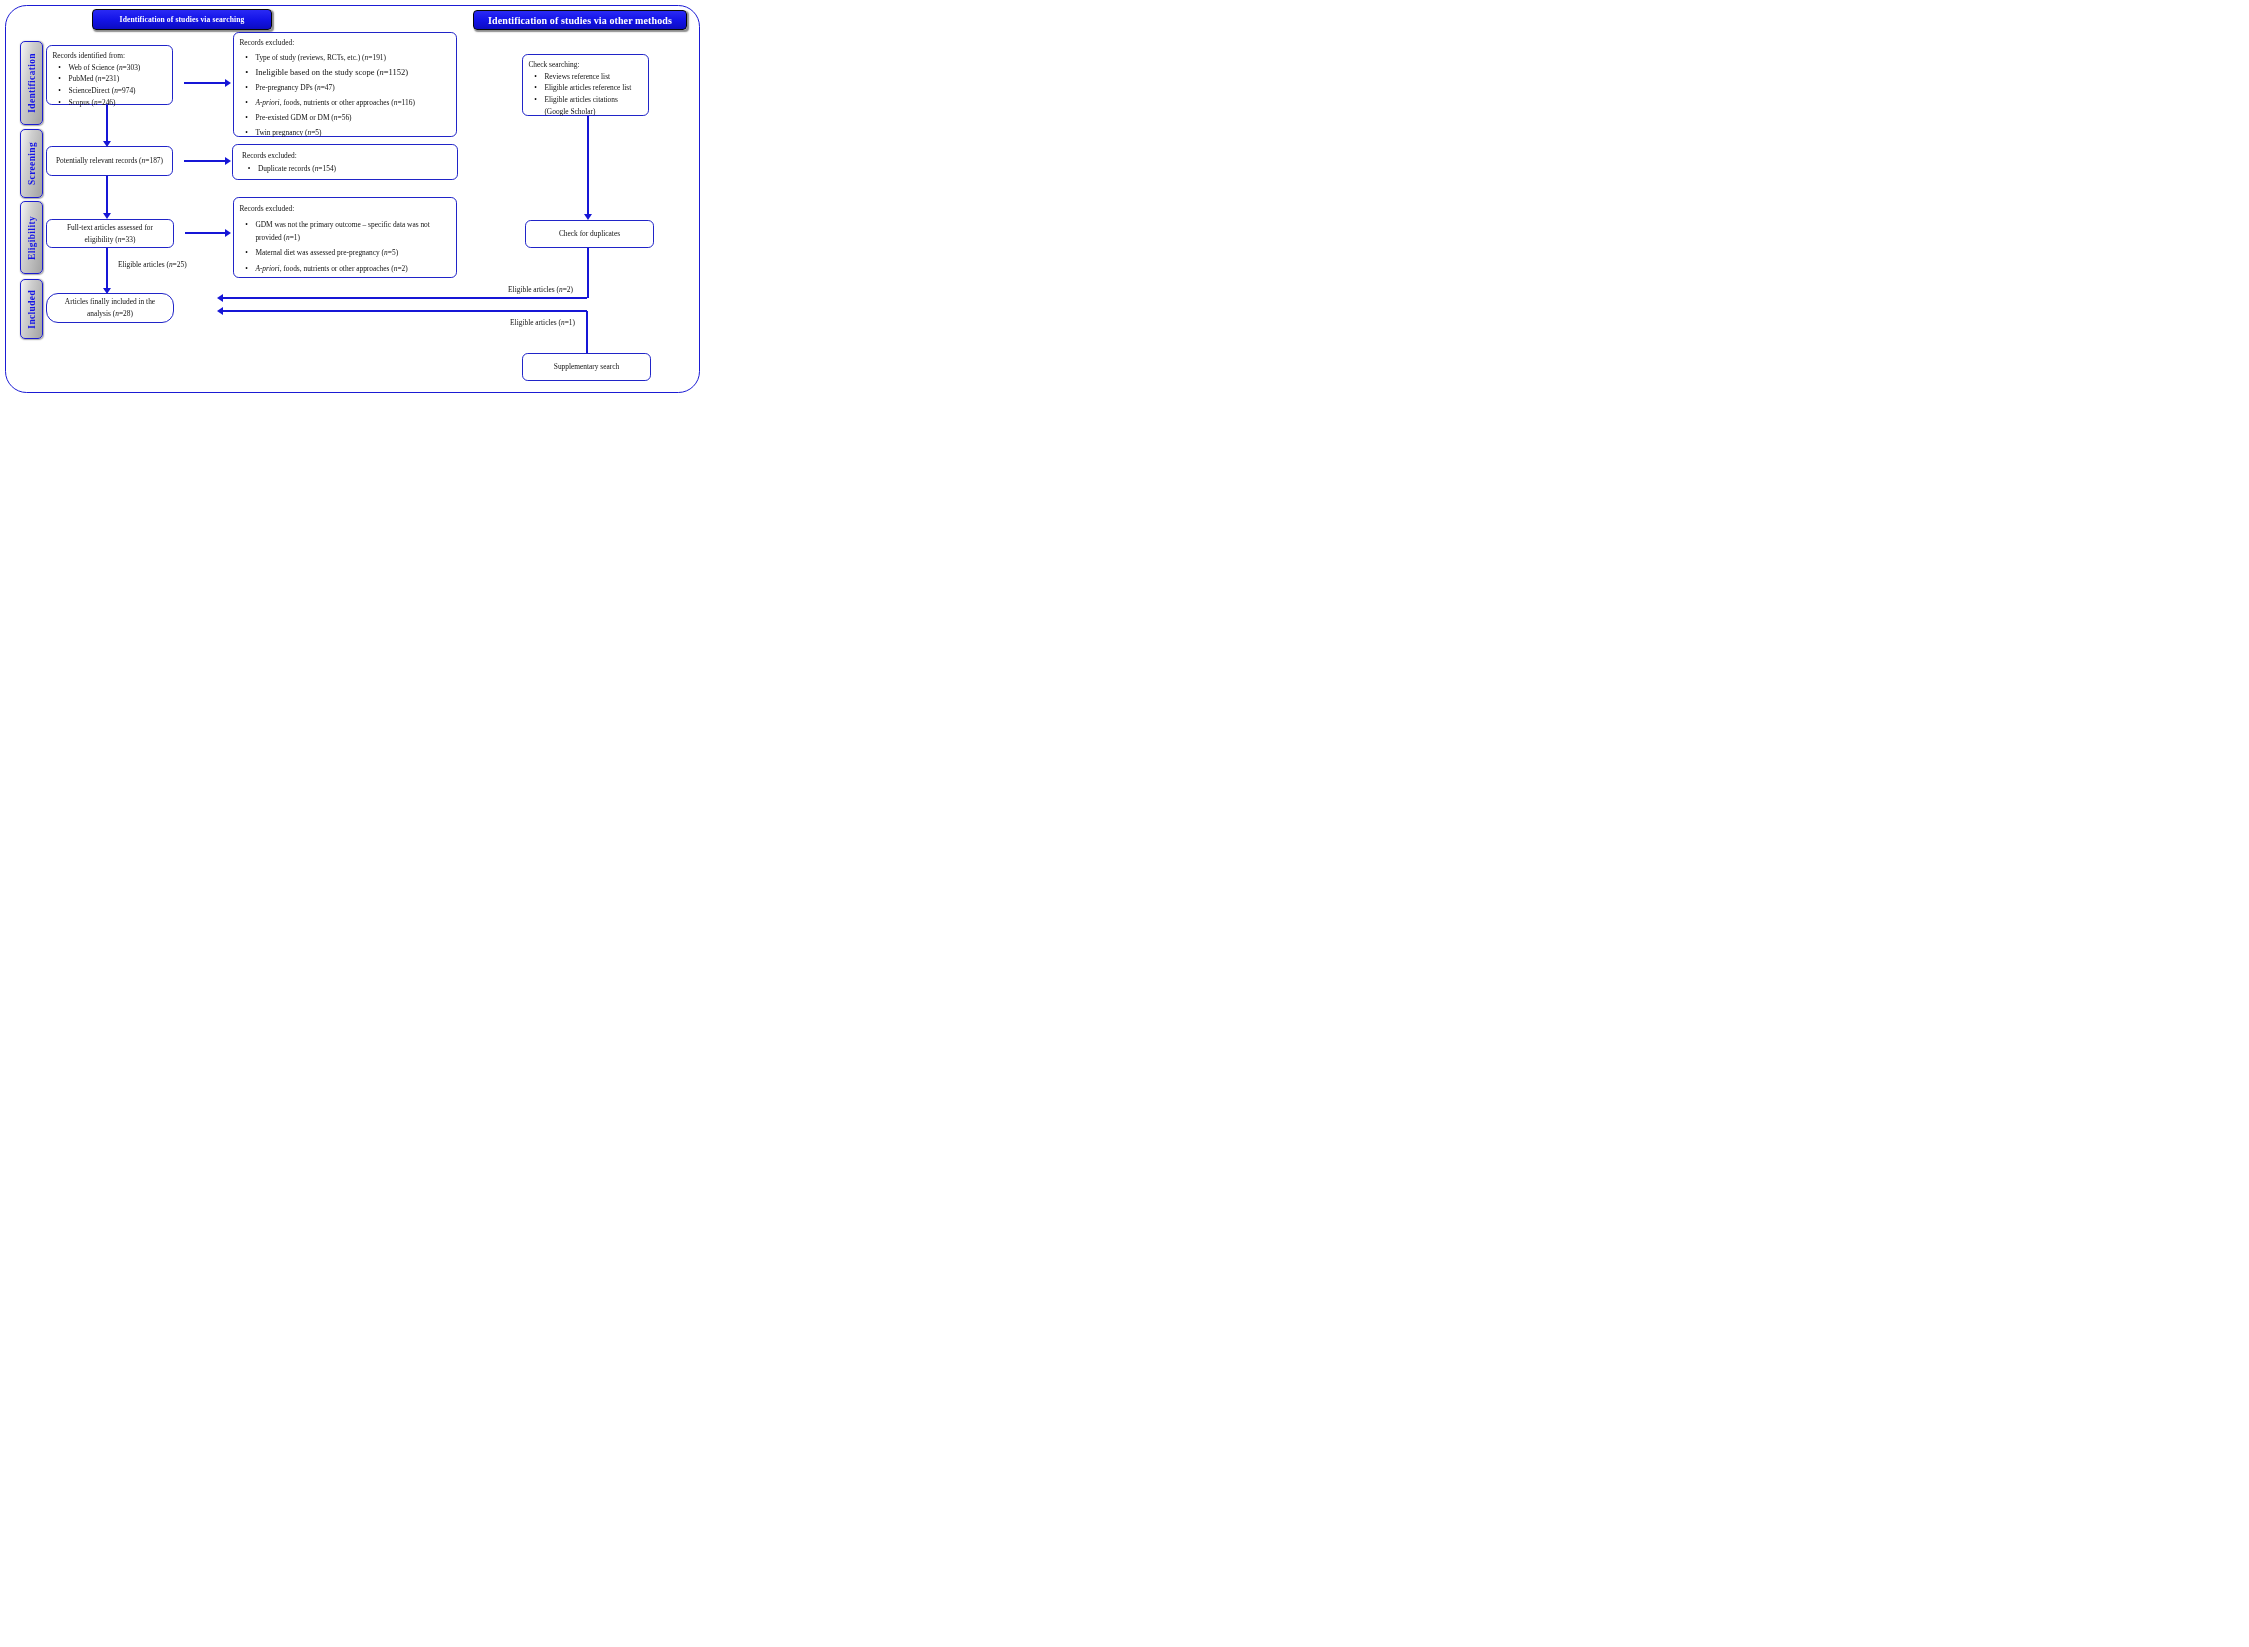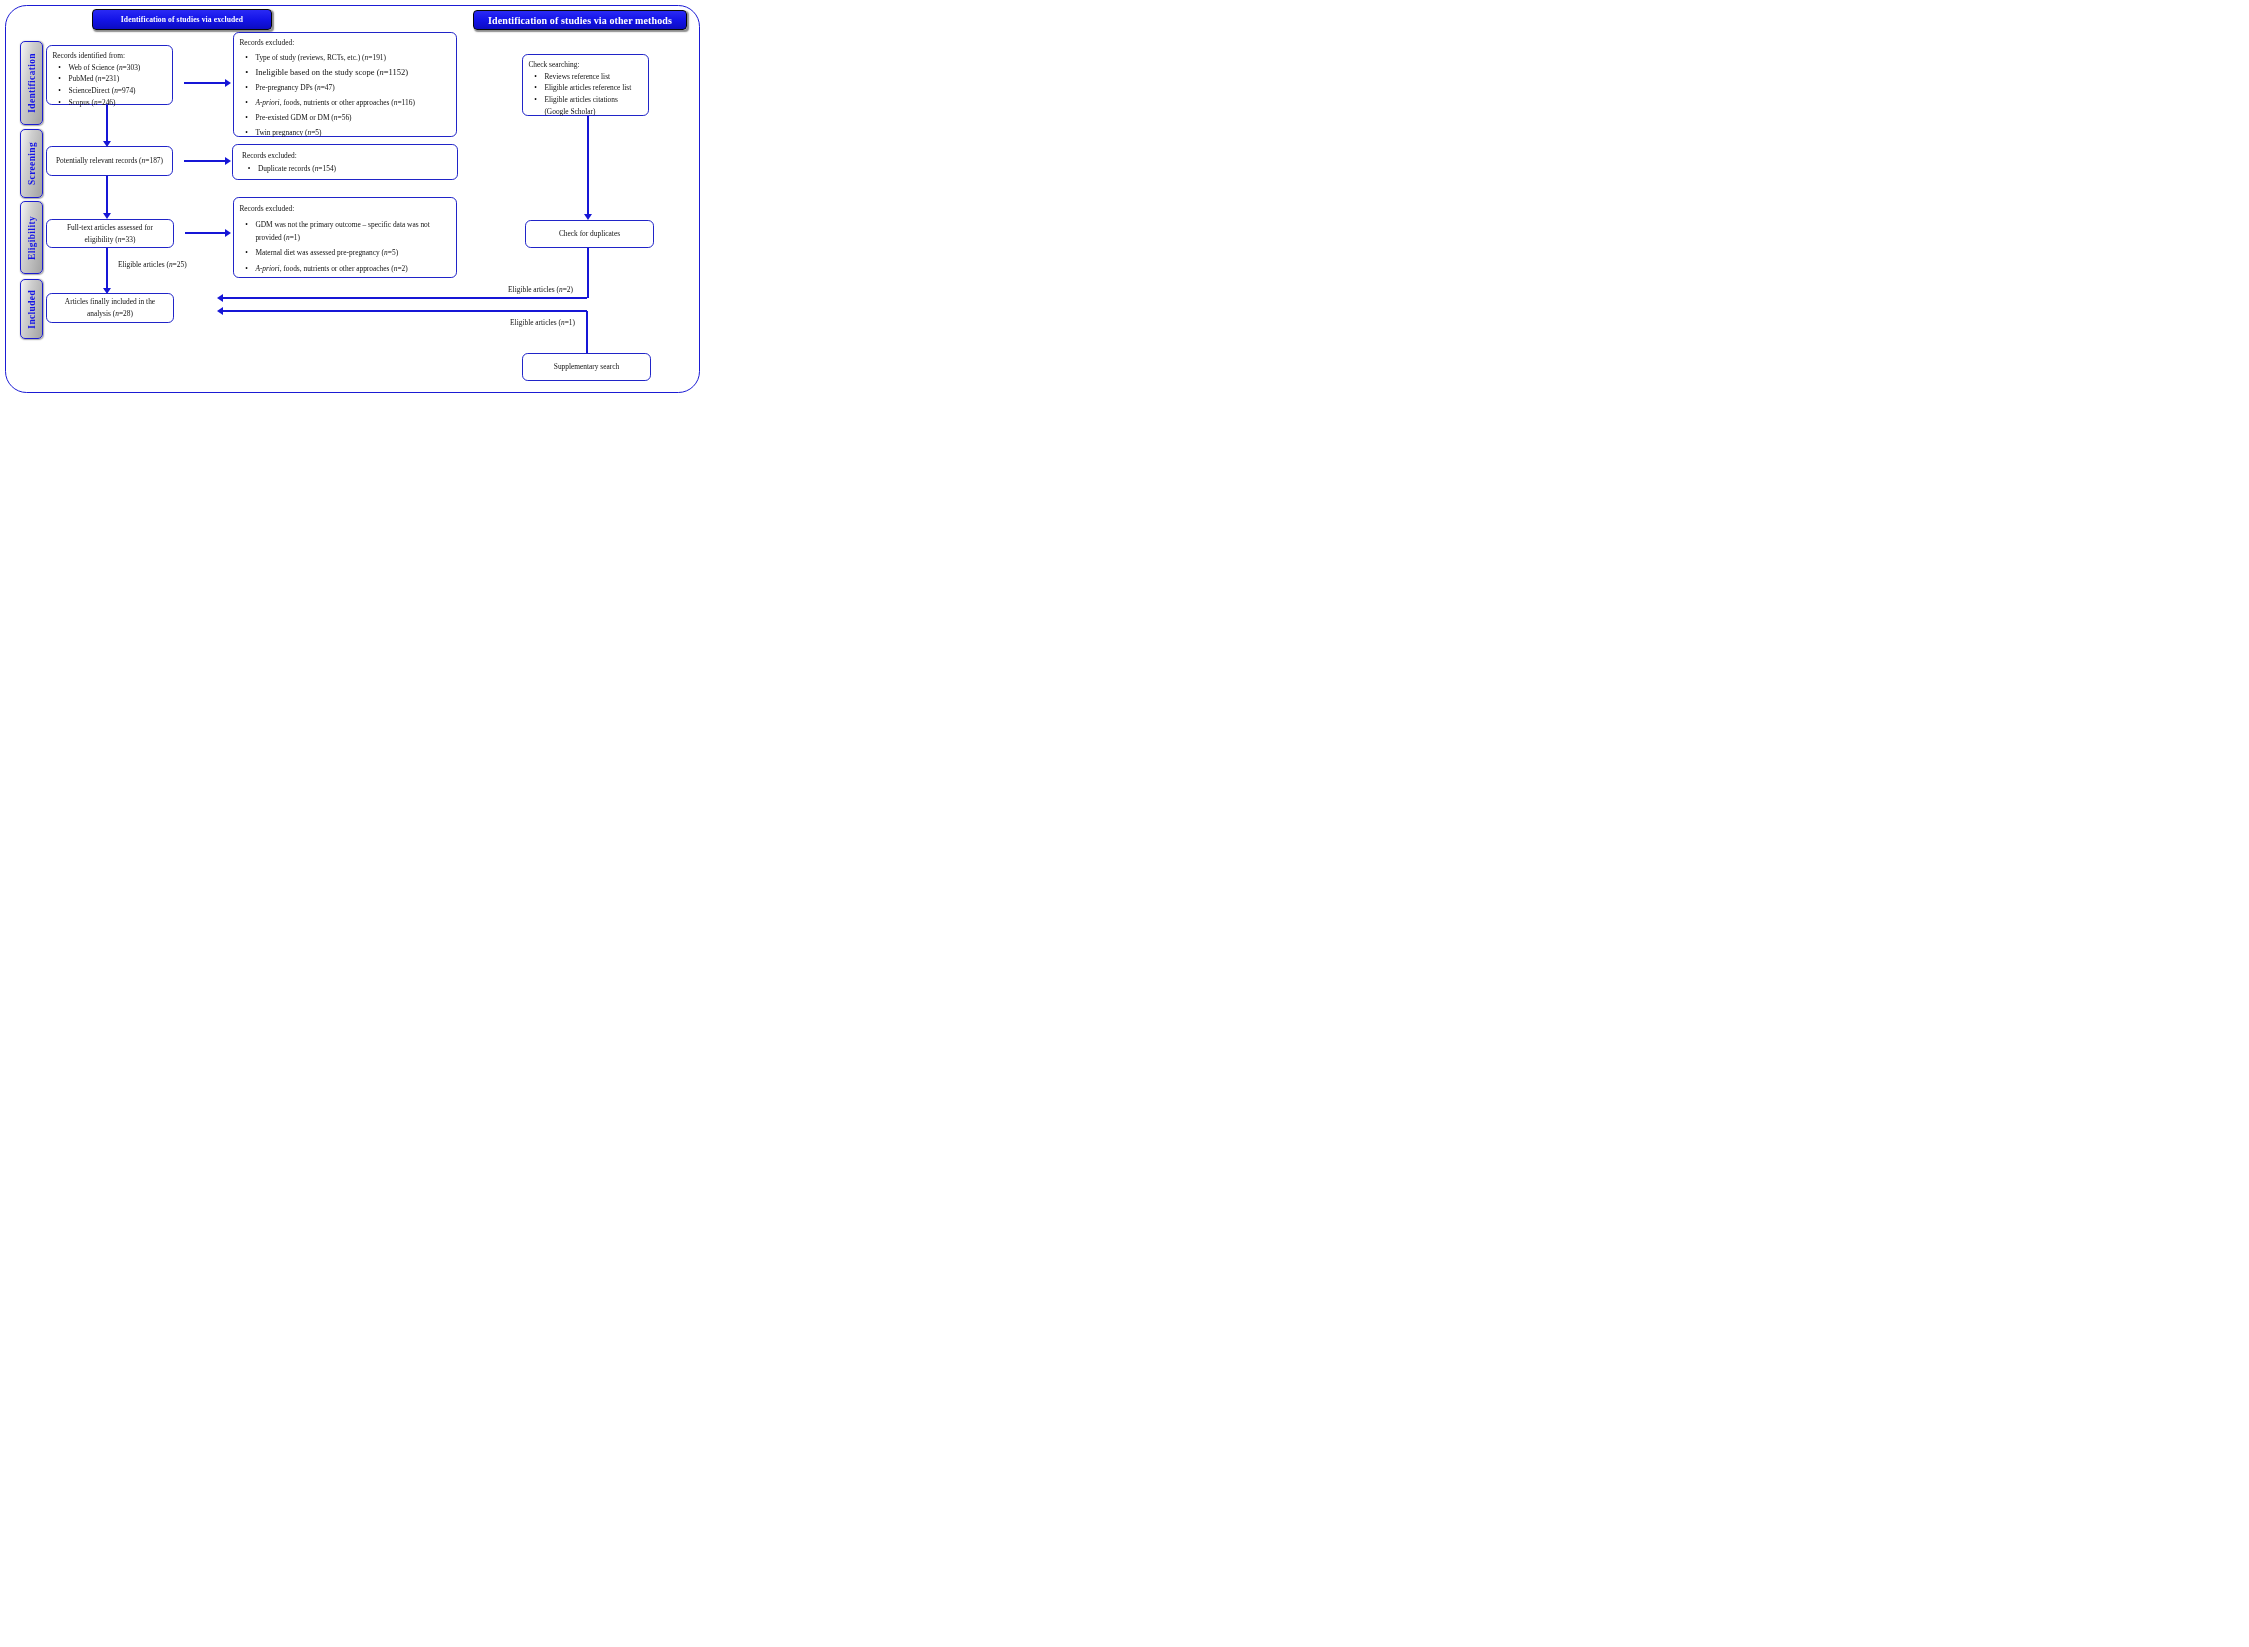--- a/index.html
+++ b/index.html
@@ -68,21 +68,21 @@
   i{font-style:italic;}
 </style>
 </head>
 <body>
 
 <div class="canvas">
 
   <div class="outer-frame"></div>
 
   <div class="pill-header" style="left:92px;top:9.4px;width:178px;height:19px;">
-    <span>Identification of studies via excluded</span>
+    <span>Identification of studies via searching</span>
   </div>
   <div class="pill-header" style="left:473px;top:10.3px;width:212px;height:17.5px;font-size:10px;">
     <span>Identification of studies via other methods</span>
   </div>
 
   <div class="stage" style="top:41px;height:82px;">
     <span>Identification</span>
   </div>
   <div class="stage" style="top:129px;height:67px;">
     <span>Screening</span>
@@ -105,21 +105,21 @@
   </div>
 
   <div class="box box-centered" style="left:46px;top:146px;width:127px;height:30px;">
     <span>Potentially relevant records (<i>n</i>=187)</span>
   </div>
 
   <div class="box box-centered" style="left:46px;top:219px;width:128px;height:29px;">
     <span>Full-text articles assessed for eligibility (<i>n</i>=33)</span>
   </div>
 
-  <div class="box box-centered" style="left:46px;top:293px;width:128px;height:30px;">
+  <div class="box box-centered" style="left:46px;top:293px;width:128px;height:30px;border-radius:12px;">
     <span>Articles finally included in the analysis (<i>n</i>=28)</span>
   </div>
 
   <div class="box box-list" id="box-excluded-identification" style="left:233px;top:31.5px;width:224px;height:105px;padding-top:4.5px;">
     <div class="title">Records excluded:</div>
     <ul>
         <li>Type of study (reviews, RCTs, etc.) (<i>n</i>=191)</li>
         <li>Ineligible based on the study scope (<i>n</i>=1152)</li>
         <li>Pre-pregnancy DPs (<i>n</i>=47)</li>
         <li><i>A-priori</i>, foods, nutrients or other approaches (<i>n</i>=116)</li>

